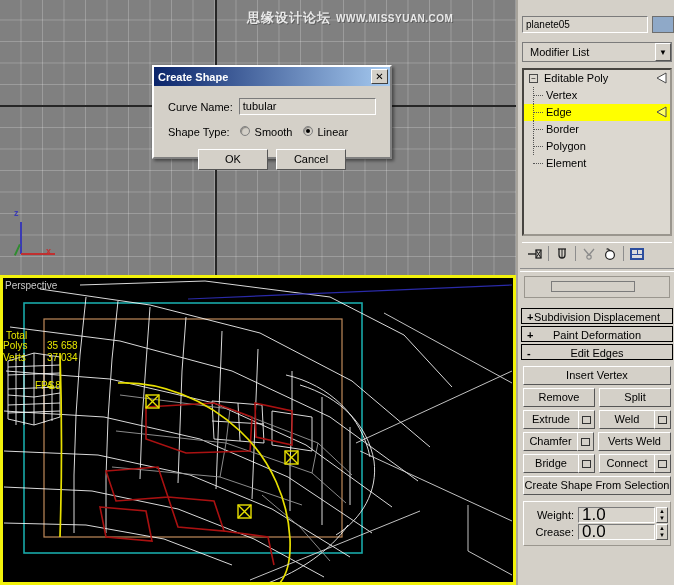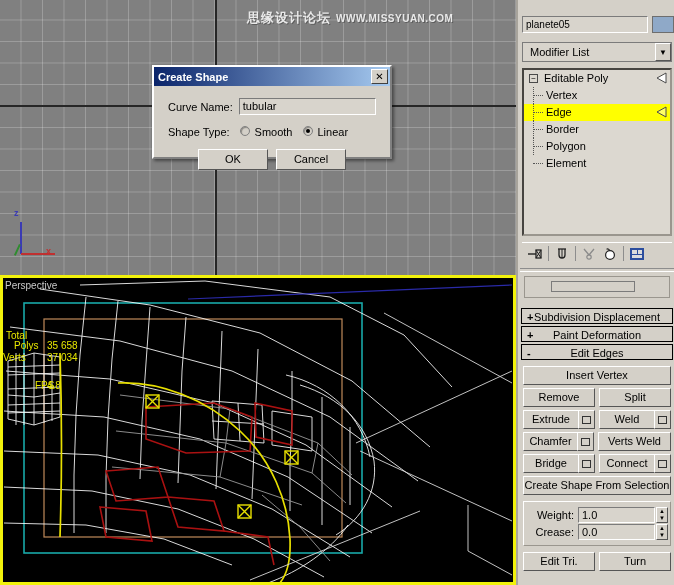--- a/index.html
+++ b/index.html
@@ -105,21 +105,21 @@
        display:flex;align-items:center;justify-content:center;}
   .settings-sq i{display:block;width:9px;height:8px;border:1px solid #333;
        background:#d4d0c8;box-sizing:border-box;}
 
   .spingroup{margin:6px 5px 0 5px;border:1px solid #9a968e;
        border-top-color:#fff;border-left-color:#fff;padding:4px 2px;box-sizing:border-box;}
   .spinrow{display:flex;align-items:center;margin:1px 0;}
   .spinrow label{width:48px;text-align:right;font-size:11px;padding-right:4px;}
   .spinval{flex:1;height:16px;background:#d8d4cc;border:1px solid #7b7b7b;
        border-right-color:#fff;border-bottom-color:#fff;box-sizing:border-box;
-       padding-left:3px;font-size:11px;line-height:14px;}
+       padding-left:3px;font-size:17px;line-height:14px;}
   .spinner{width:12px;height:16px;margin-left:1px;background:#d4d0c8;
        border:1px solid #fff;border-right-color:#555;border-bottom-color:#555;
        box-sizing:border-box;display:flex;flex-direction:column;
        align-items:center;justify-content:space-around;}
   .spinner span{font-size:6px;line-height:5px;}
 
   
   #create-shape-dialog{position:absolute;left:152px;top:65px;width:240px;height:94px;
        background:#d4d0c8;border:2px solid #d4d0c8;box-sizing:border-box;
        box-shadow:2px 2px 3px rgba(0,0,0,.45);
@@ -266,21 +266,21 @@
       <path d="M360 176 L512 246"></path>
       <path d="M468 230 L468 276 L512 300"></path>
       <path d="M250 305 L420 236"></path>
     </g>
     <g stroke="#2a2aa8" stroke-width="1.2" fill="none">
       <path d="M188 24 L512 10"></path>
     </g>
   </svg>
 
   <div class="vp-stats" style="left:3px;top:52px;">Total</div>
-  <div class="vp-stats" style="left:0px;top:62px;margin-left:11px;">Polys</div>
+  <div class="vp-stats" style="left:0px;top:62px;">Polys</div>
   <div class="vp-stats" style="left:44px;top:62px;">35 658</div>
   <div class="vp-stats" style="left:0px;top:74px;">Verts</div>
   <div class="vp-stats" style="left:44px;top:74px;">37 034</div>
   <div class="vp-stats" style="left:0px;top:102px;padding-left:32px;">FPS</div>
   <div class="vp-stats" style="left:44px;top:102px;">4.8</div>
 </div>
 
 <div id="command-panel">
 
   <div class="cp-name-row">
@@ -458,24 +458,20 @@
       <div class="spinrow">
         <label>Crease:</label>
         <div class="spinval">0.0</div>
         <div class="spinner">
             <span>▲</span>
             <span>▼</span>
           </div>
       </div>
     </div>
 
-    <div class="row2" style="margin-top:6px;">
-      <div class="btn">Edit Tri.</div>
-      <div class="btn">Turn</div>
-    </div>
   </div>
 </div>
 
 <div id="create-shape-dialog">
   <div id="dlg-titlebar">
     <span id="dlg-title">Create Shape</span>
     <span id="dlg-close">✕</span>
   </div>
   <div id="dlg-body">
 

